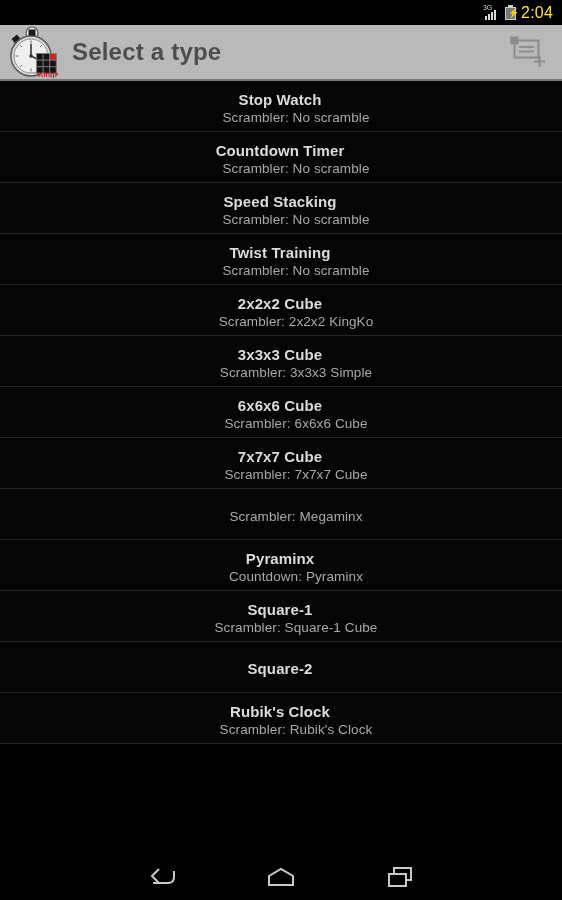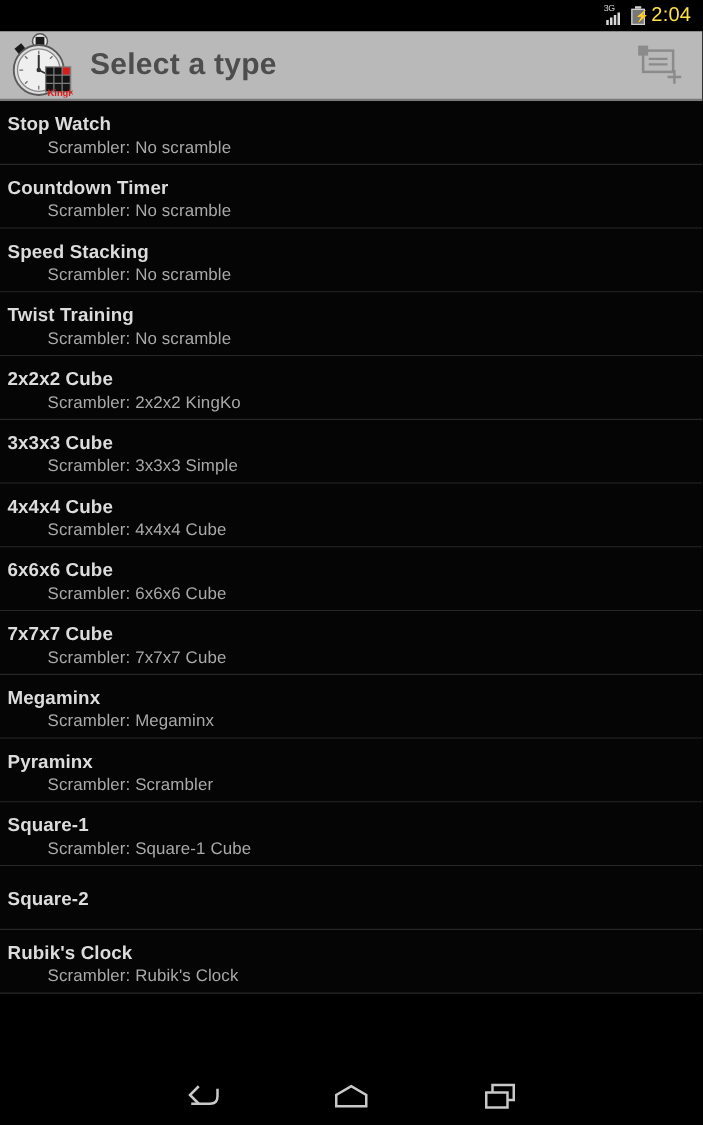--- a/index.html
+++ b/index.html
@@ -54,21 +54,21 @@
     flex:1 1 auto; margin-left:14px;
     color:#4d4d4d; font-size:24px; font-weight:bold; letter-spacing:0.2px;
   }
   .ab-action {
     flex:0 0 52px; width:52px; height:52px;
     display:flex; align-items:center; justify-content:center;
   }
   .ab-action svg { display:block; }
 
   
-  .list { background:#000; height:772px; overflow:hidden; }
+  .list { background:#000; height:772px; overflow:hidden;text-align:center; }
   .row {
     height:51px; background:#050505;
     border-bottom:1px solid #272727;
     padding:4px 8px 0 6px;
     display:flex; flex-direction:column; justify-content:center;
   }
   .row-title {
     color:#dcdcdc; font-size:15px; font-weight:bold;
     line-height:18px; letter-spacing:0.1px;
   }
@@ -193,38 +193,33 @@
     </div>
     <div class="row">
       <span class="row-title">2x2x2 Cube</span>
       <span class="row-sub">Scrambler: 2x2x2 KingKo</span>
     </div>
     <div class="row">
       <span class="row-title">3x3x3 Cube</span>
       <span class="row-sub">Scrambler: 3x3x3 Simple</span>
     </div>
     <div class="row">
-      <span class="row-title">4x4x4 Cube</span>
-      <span class="row-sub">Scrambler: 4x4x4 Cube</span>
-    </div>
-    <div class="row">
       <span class="row-title">6x6x6 Cube</span>
       <span class="row-sub">Scrambler: 6x6x6 Cube</span>
     </div>
     <div class="row">
       <span class="row-title">7x7x7 Cube</span>
       <span class="row-sub">Scrambler: 7x7x7 Cube</span>
     </div>
     <div class="row">
-      <span class="row-title">Megaminx</span>
       <span class="row-sub">Scrambler: Megaminx</span>
     </div>
     <div class="row">
       <span class="row-title">Pyraminx</span>
-      <span class="row-sub">Scrambler: Scrambler</span>
+      <span class="row-sub">Countdown: Pyraminx</span>
     </div>
     <div class="row">
       <span class="row-title">Square-1</span>
       <span class="row-sub">Scrambler: Square-1 Cube</span>
     </div>
     <div class="row">
       <span class="row-title">Square-2</span>
     </div>
     <div class="row">
       <span class="row-title">Rubik's Clock</span>

